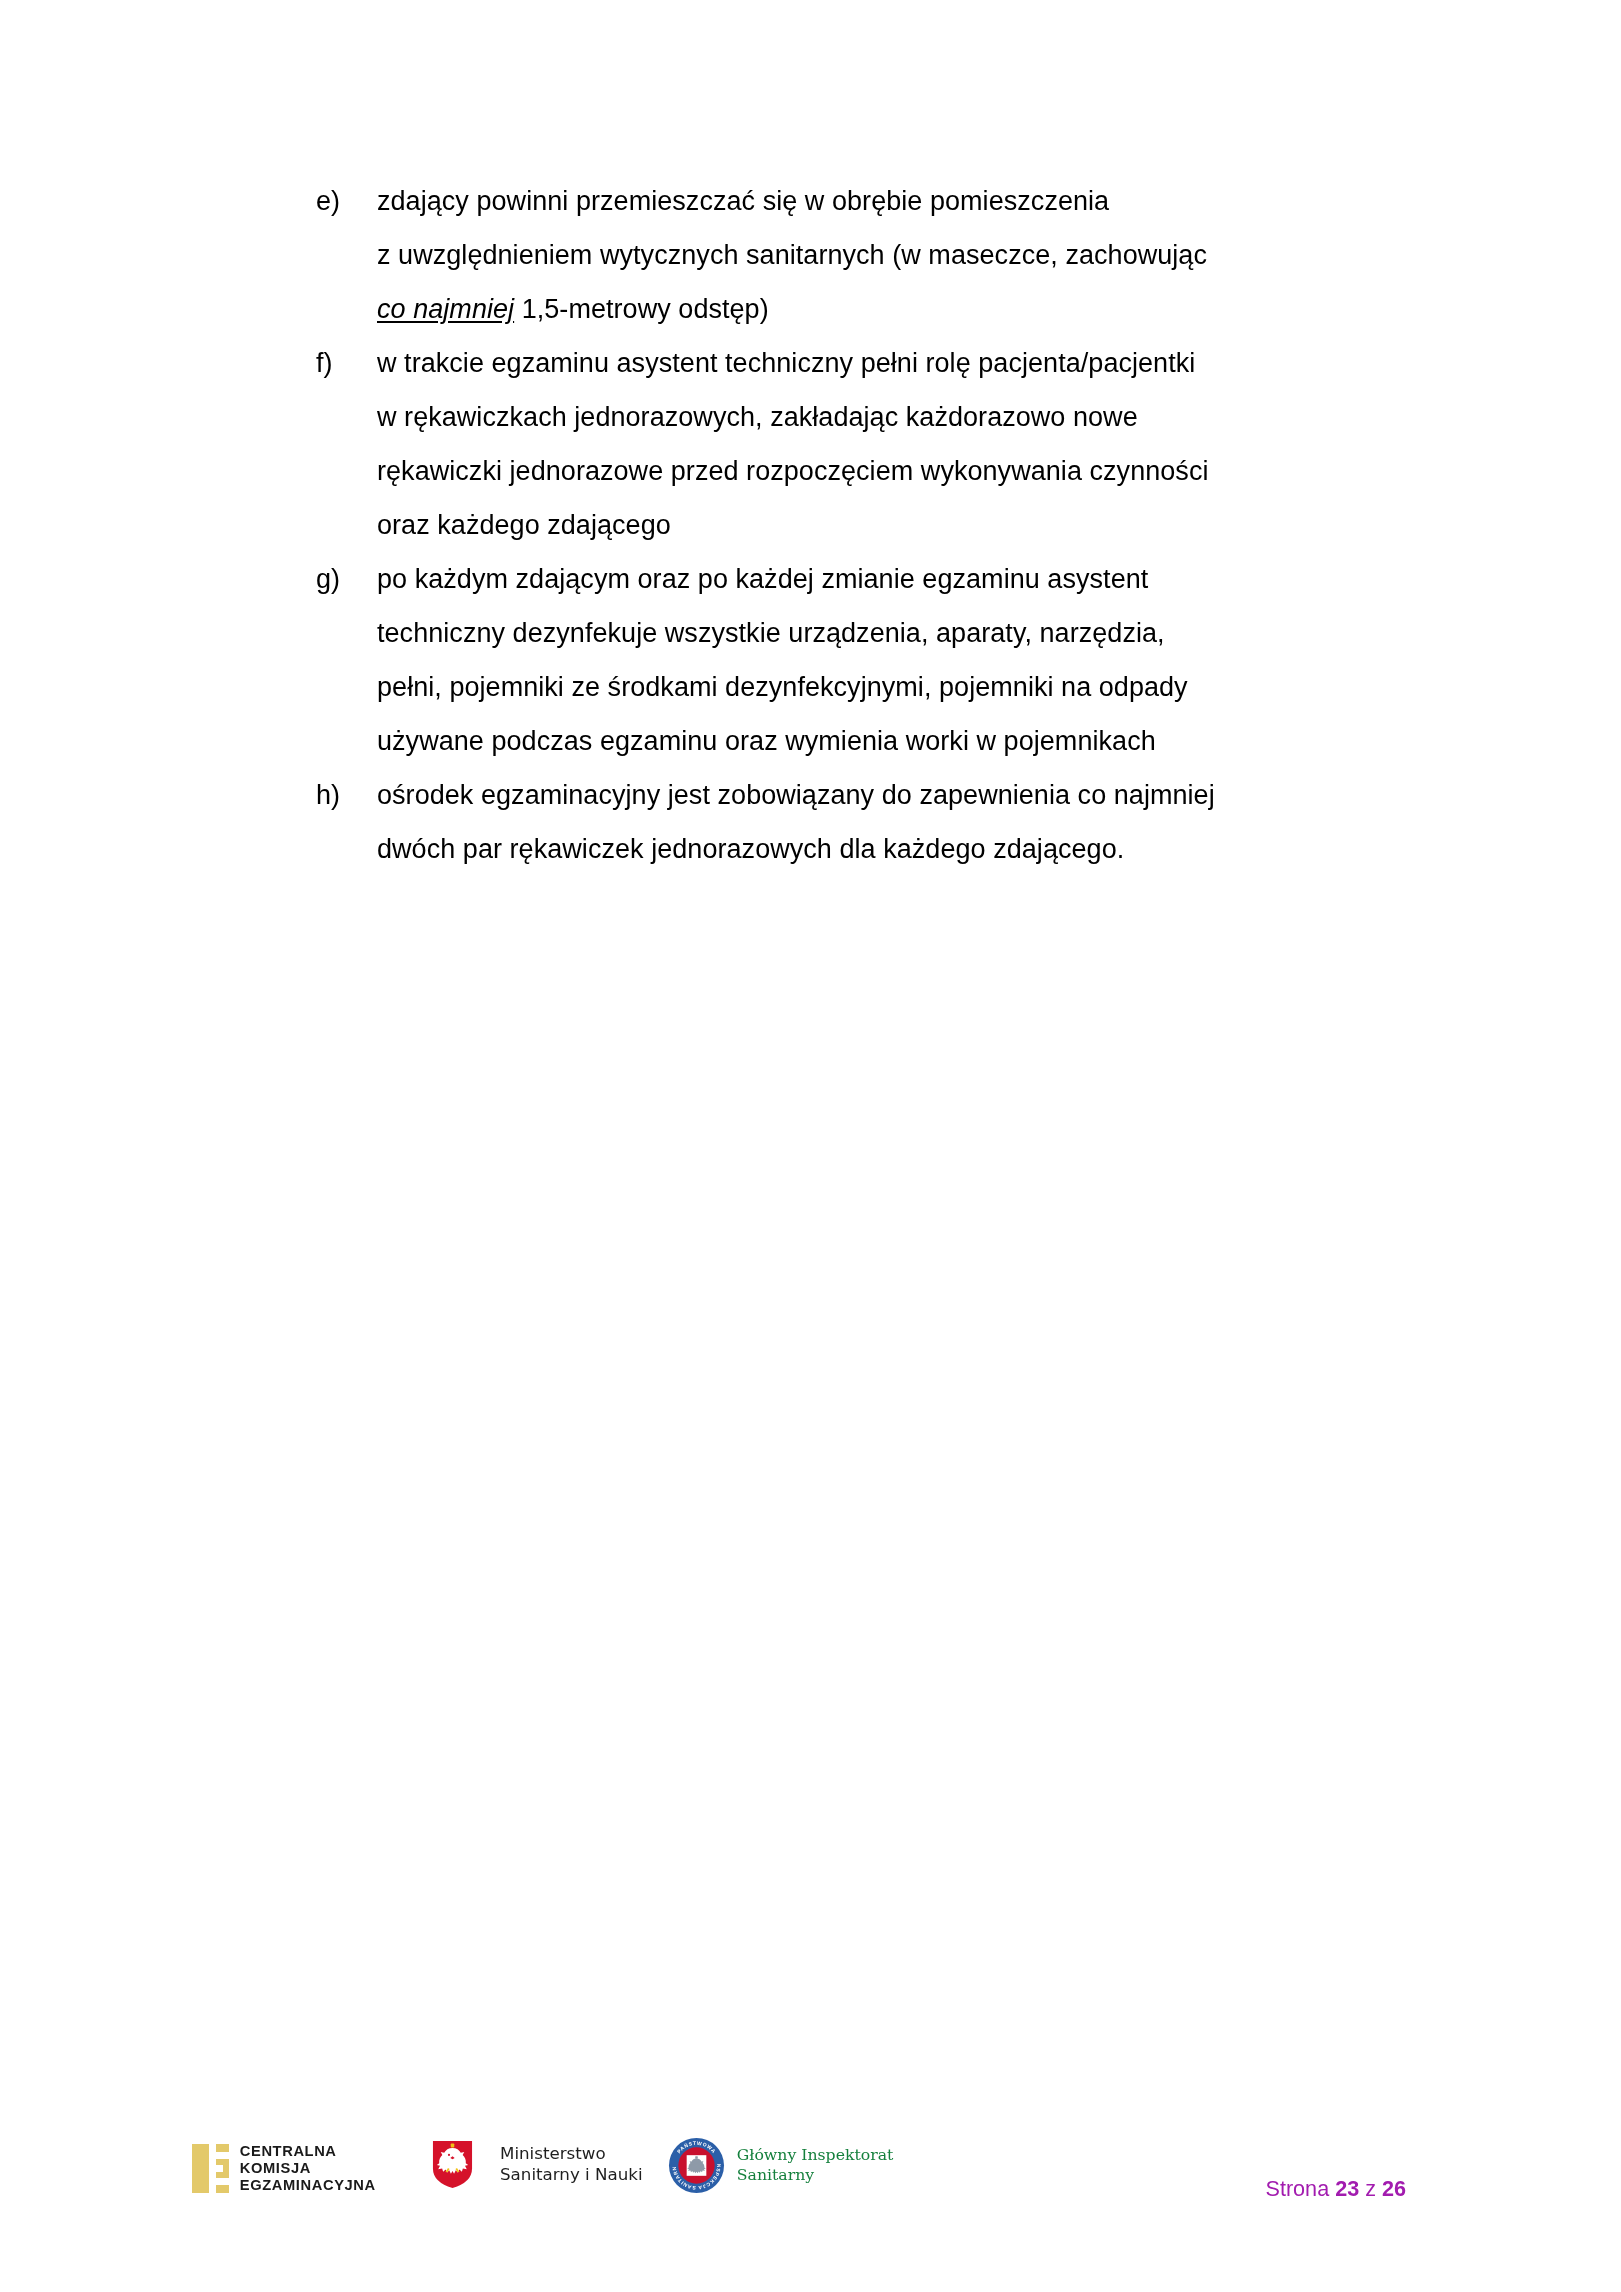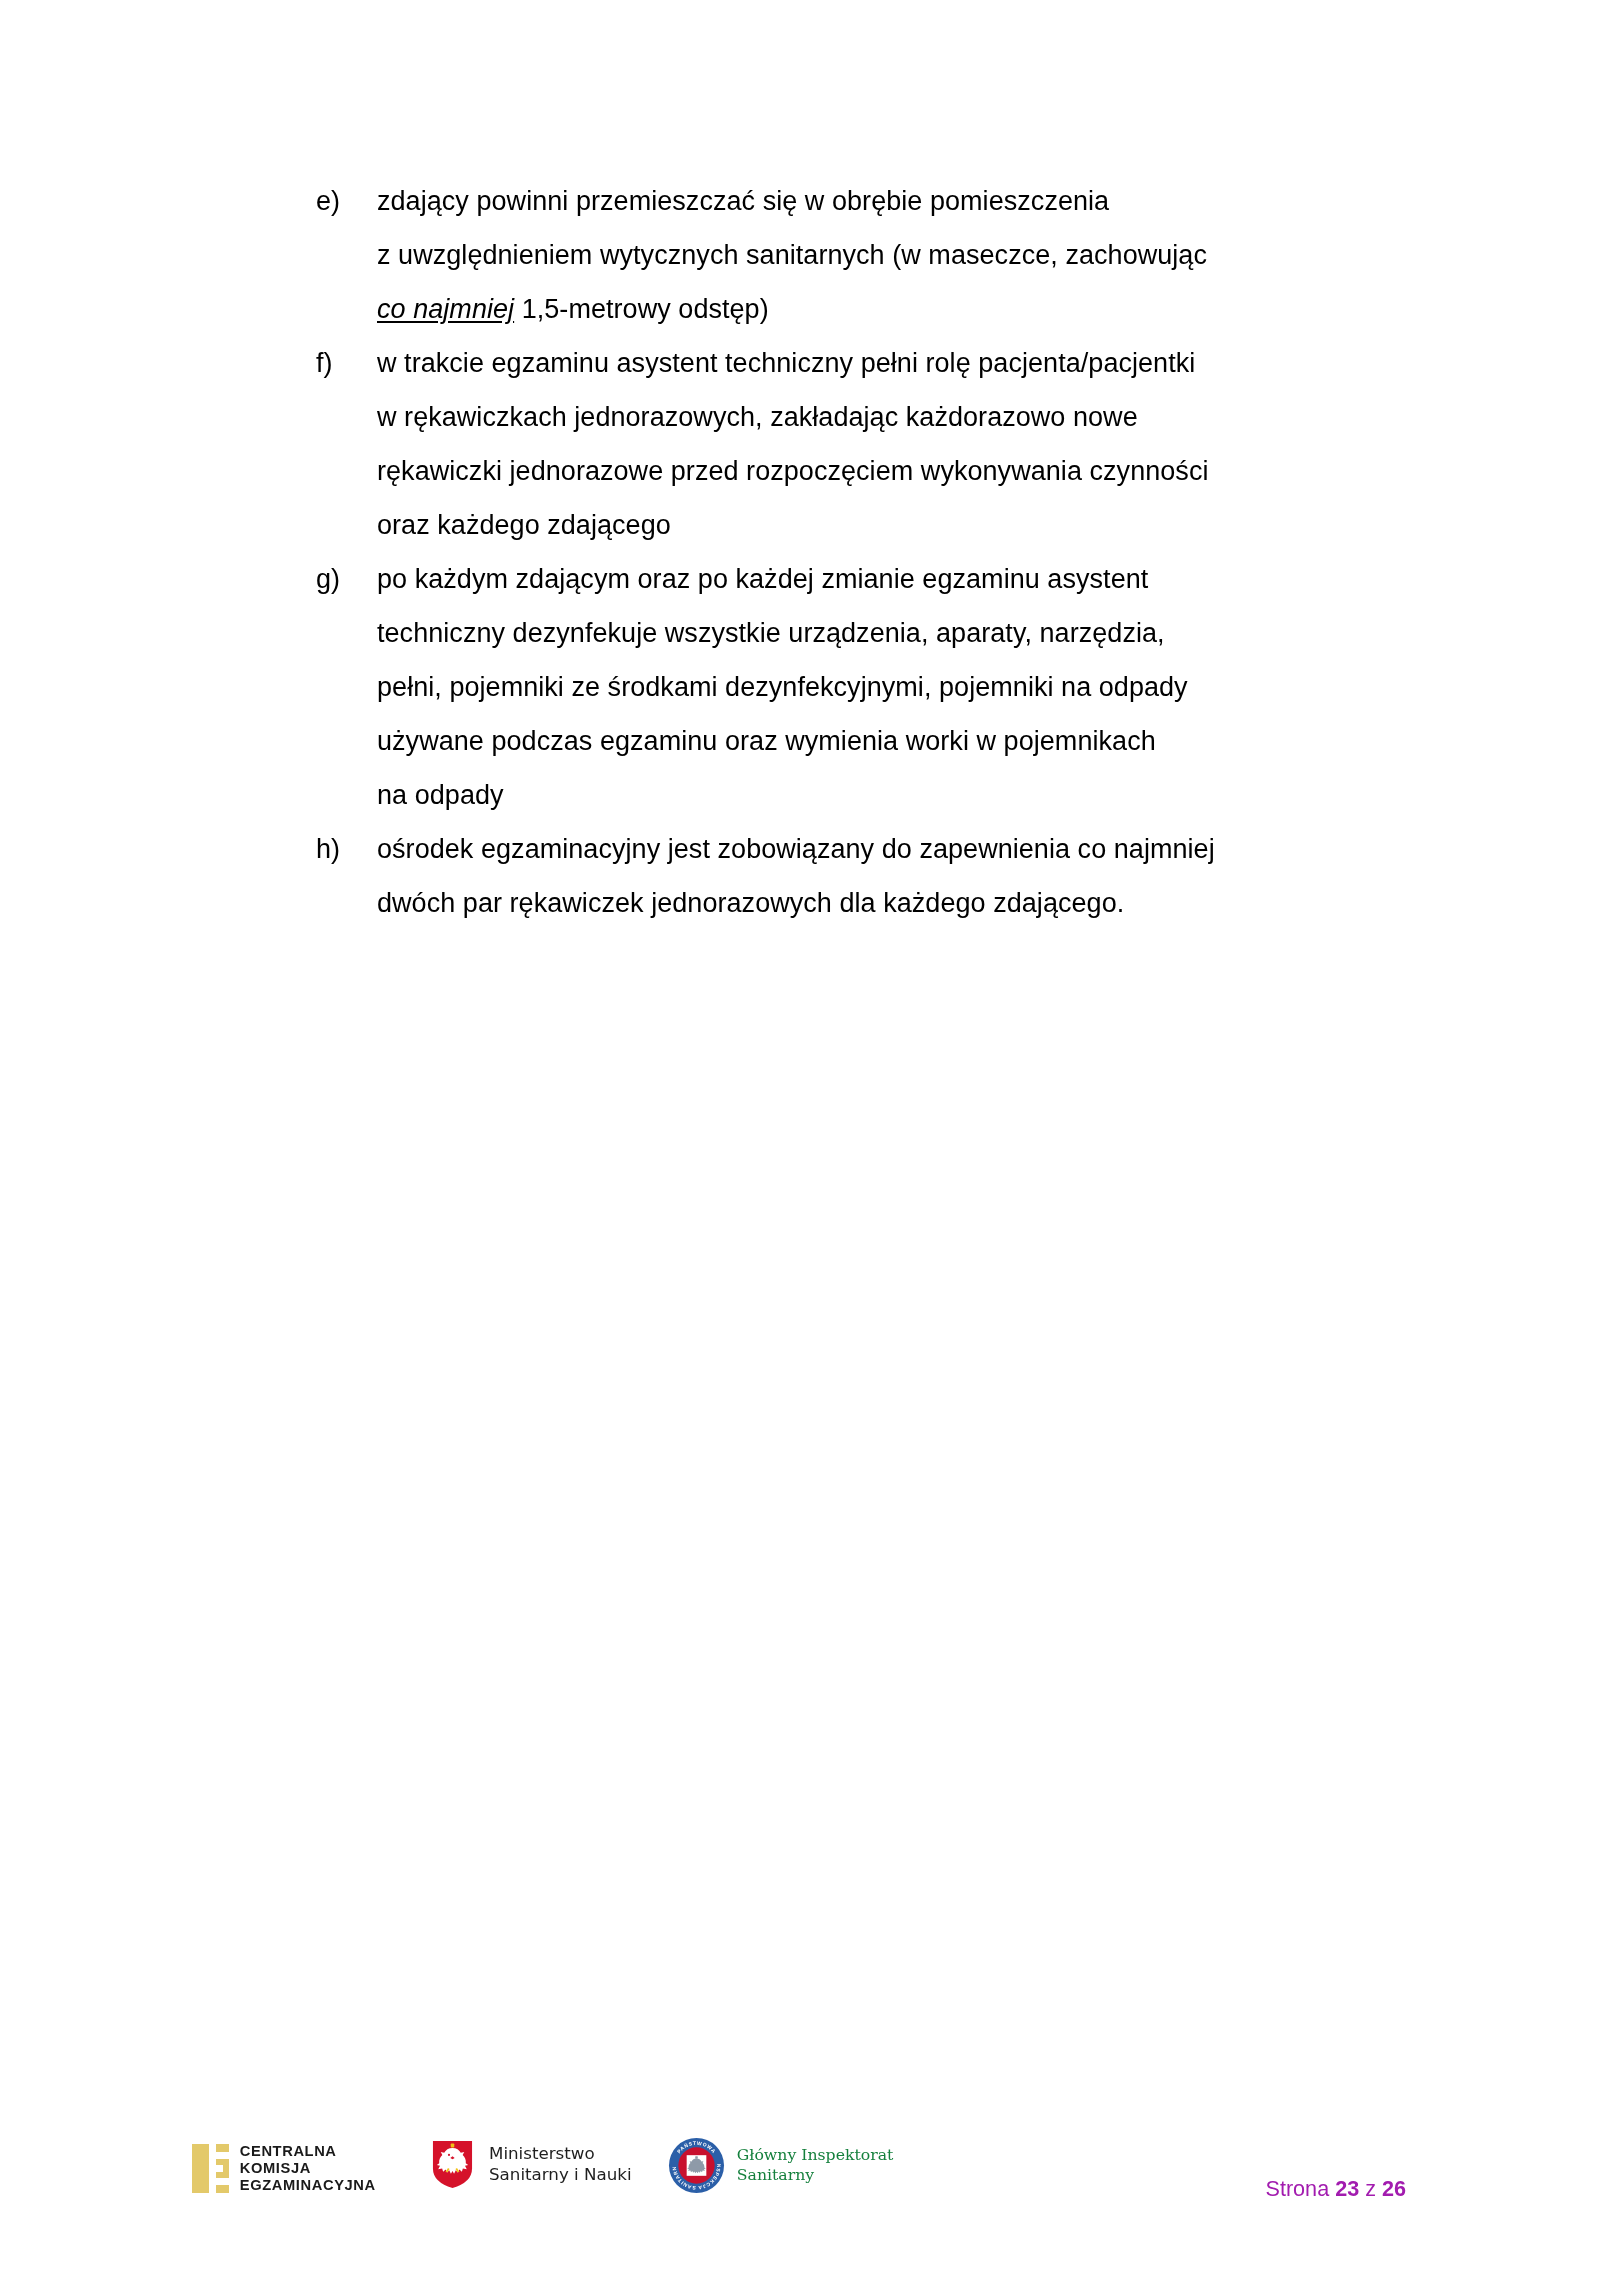--- a/index.html
+++ b/index.html
@@ -130,21 +130,21 @@
     display: flex;
     align-items: center;
   }
   .shield {
     position: relative;
     width: 43px;
     height: 51px;
     flex: 0 0 auto;
   }
   .mein-text {
-    margin-left: 15px;
+    margin-left: 26px;
     font-size: 16.7px;
     line-height: 21.6px;
     color: #1f1f1f;
     font-family: "DejaVu Sans", sans-serif;
   }
 
   
   .gis-logo {
     position: absolute;
     left: 668px;
@@ -199,21 +199,20 @@
           <div class="line">oraz każdego zdającego</div>
         </div>
       </div>
       <div class="list-item">
         <div class="marker">g)</div>
         <div class="lines">
           <div class="line">po każdym zdającym oraz po każdej zmianie egzaminu asystent</div>
           <div class="line">techniczny dezynfekuje wszystkie urządzenia, aparaty, narzędzia,</div>
           <div class="line">pełni, pojemniki ze środkami dezynfekcyjnymi, pojemniki na odpady</div>
           <div class="line">używane podczas egzaminu oraz wymienia worki w pojemnikach</div>
-          <div class="line">na odpady</div>
         </div>
       </div>
       <div class="list-item">
         <div class="marker">h)</div>
         <div class="lines">
           <div class="line">ośrodek egzaminacyjny jest zobowiązany do zapewnienia co najmniej</div>
           <div class="line">dwóch par rękawiczek jednorazowych dla każdego zdającego.</div>
         </div>
       </div>
     </div>

